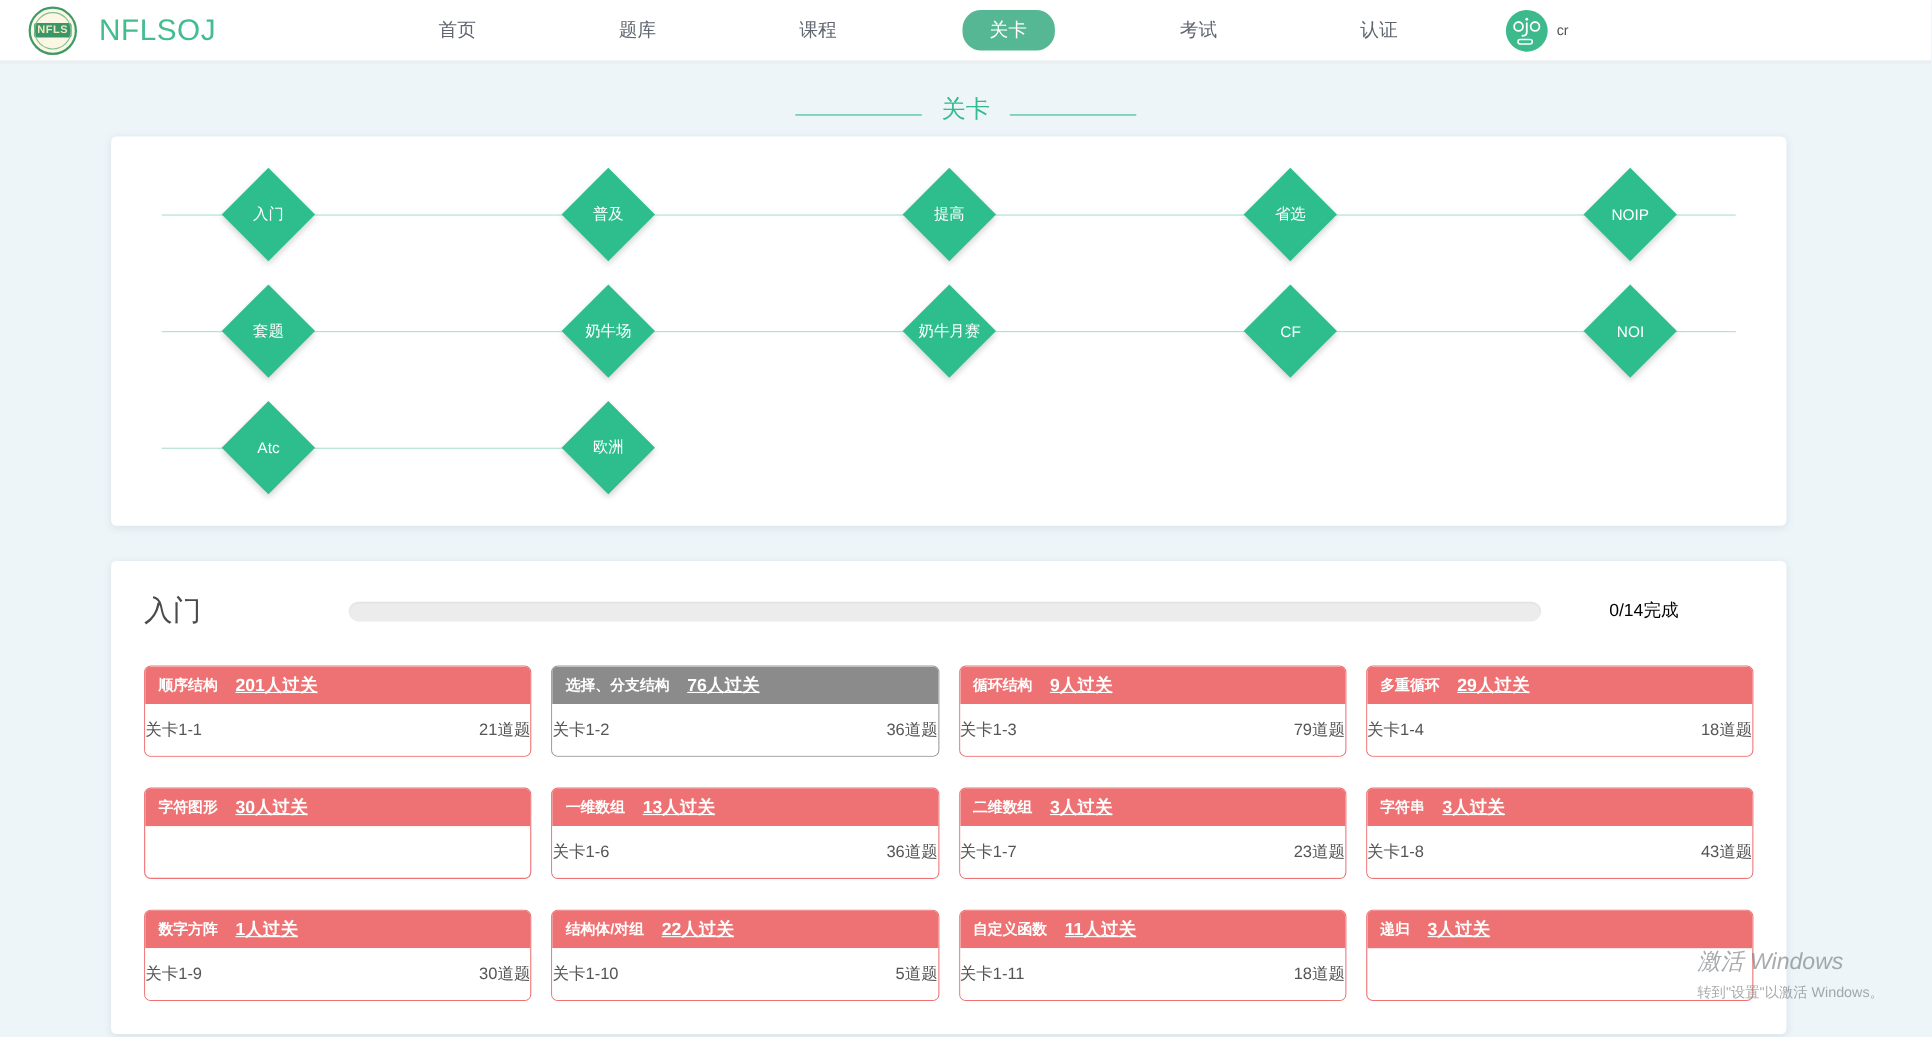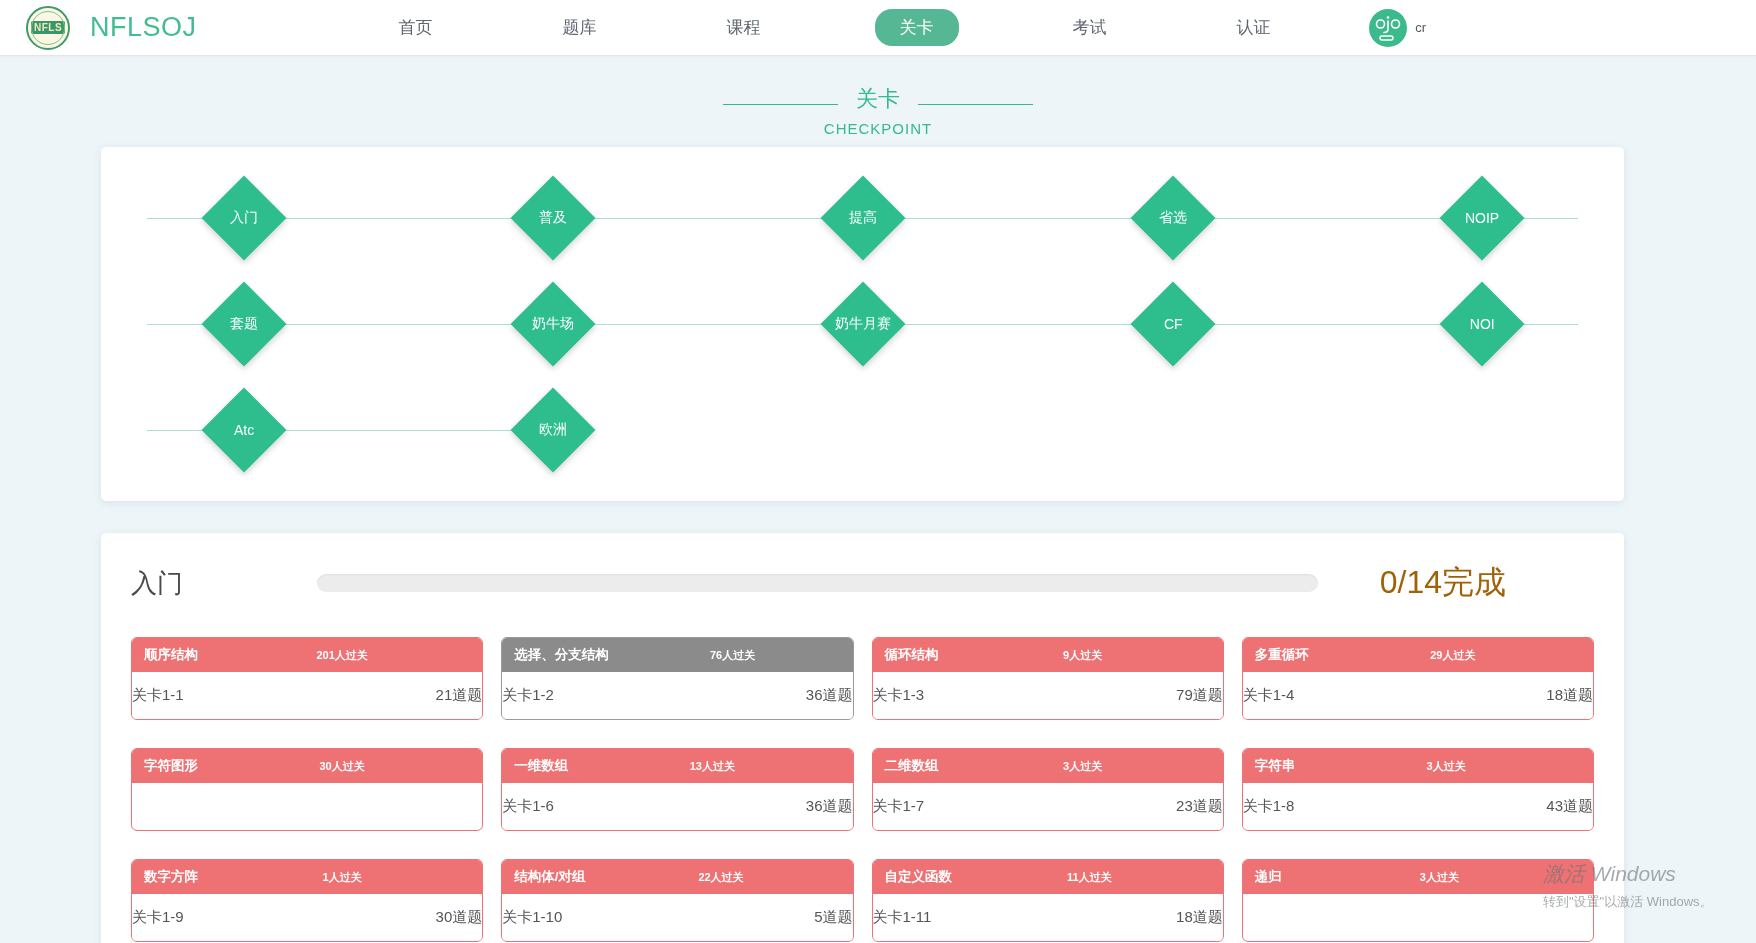--- a/index.html
+++ b/index.html
@@ -41,28 +41,28 @@
     box-shadow:2px 2px 6px rgba(0,0,0,.18); display:flex; align-items:center; justify-content:center; }
   .dlabel { transform:rotate(-45deg); color:#fff; font-size:14px; white-space:nowrap; }
 
   
   .list-panel { margin-top:32px; height:430px; padding:28px 30px 0 30px; }
   .list-header { display:flex; align-items:center; }
   .list-header h2 { font-size:26px; font-weight:normal; color:#4a4a4a; width:90px; }
   .progress { flex:1; height:18px; margin-left:96px; margin-right:62px; background:#ececec;
     border-radius:9px; box-shadow:inset 0 1px 2px rgba(0,0,0,.06); overflow:hidden; }
   .progress-fill { height:100%; background:#2ebe8e; width:0; border-radius:9px; }
-  .progress-label { font-size:32px; color:#a16207; margin-right:88px; }
+  .progress-label { font-size:16px; color:#000000; margin-right:68px; }
 
   .card-grid { margin-top:32px; display:grid; grid-template-columns:repeat(4,1fr);
     column-gap:18px; row-gap:28px; }
   .cp-card { border-radius:6px; background:#fff; cursor:pointer; overflow:hidden; border:1px solid #ccc; }
   .card-head { height:34px; display:flex; align-items:center; padding:0 12px; color:#fff;gap:16px; }
   .card-title { font-size:13.5px; font-weight:bold; }
-  .card-passed { flex:1; text-align:center; font-size:11px; font-weight:bold; }
+  .card-passed { flex:1; text-align:left; font-size:16px; font-weight:bold;text-decoration:underline; }
   .card-body { height:47px; display:flex; align-items:center; justify-content:space-between; gap:16px;
     font-size:15px; color:#555; background:#fff; }
   .cp-card.theme-red { border-color:#ee7273; }
   .cp-card.theme-red .card-head { background:#ee7273; }
   .cp-card.theme-gray { border-color:#9a9a9a; }
   .cp-card.theme-gray .card-head { background:#8b8b8b; }
 
   
   .watermark { position:absolute; left:1543px; top:860px; color:rgba(110,115,120,.60); pointer-events:none; }
   .watermark .w1 { font-size:21px;font-style:italic; }
@@ -99,21 +99,20 @@
     <span class="username">cr</span>
   </div>
 </header>
 
 <div class="page-title">
   <div class="row">
     <span class="line"></span>
     <h1>关卡</h1>
     <span class="line"></span>
   </div>
-  <div class="subtitle">CHECKPOINT</div>
 </div>
 
 <section class="panel map-panel">
   <div class="map-row">
     <div class="map-line"></div>
     <div class="dwrap" style="--cx:9.4%">
         <div class="diamond">
           <span class="dlabel">入门</span>
         </div>
       </div>

